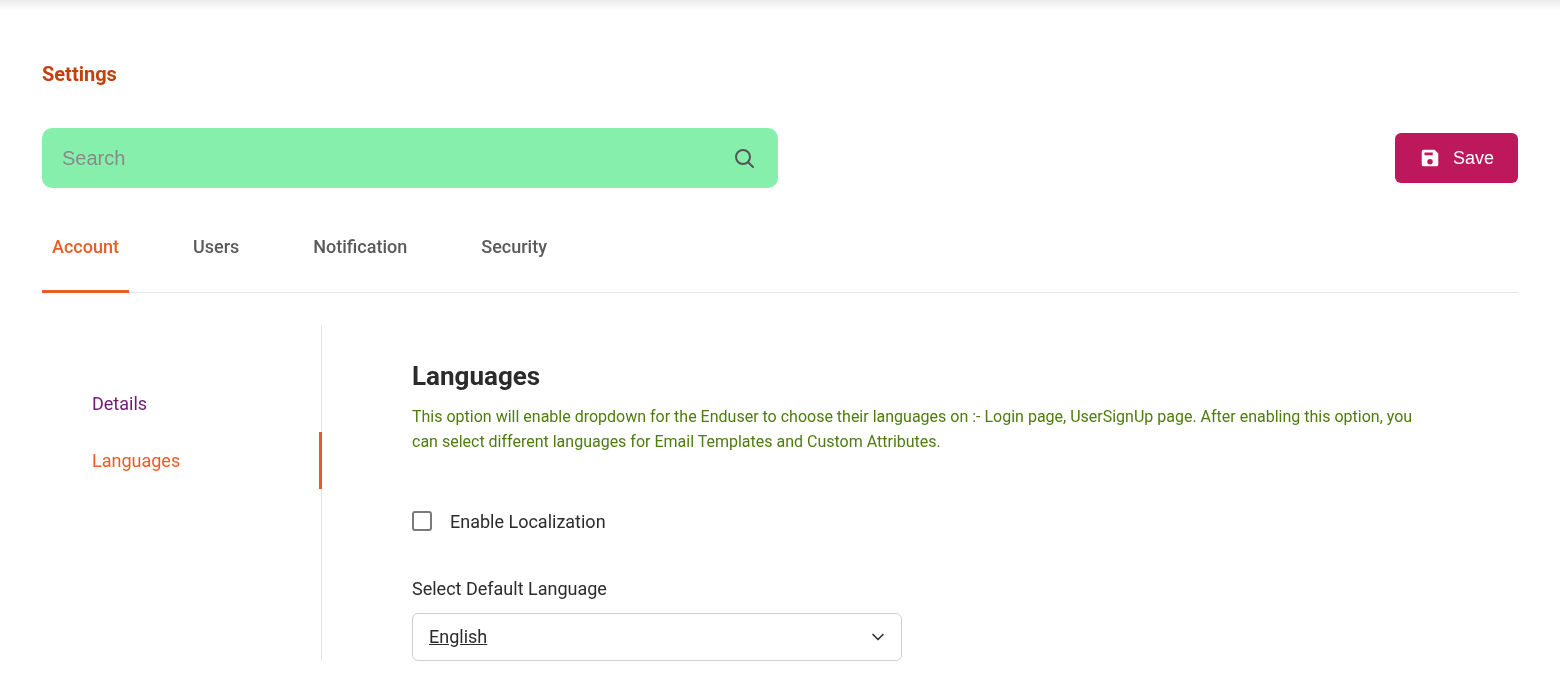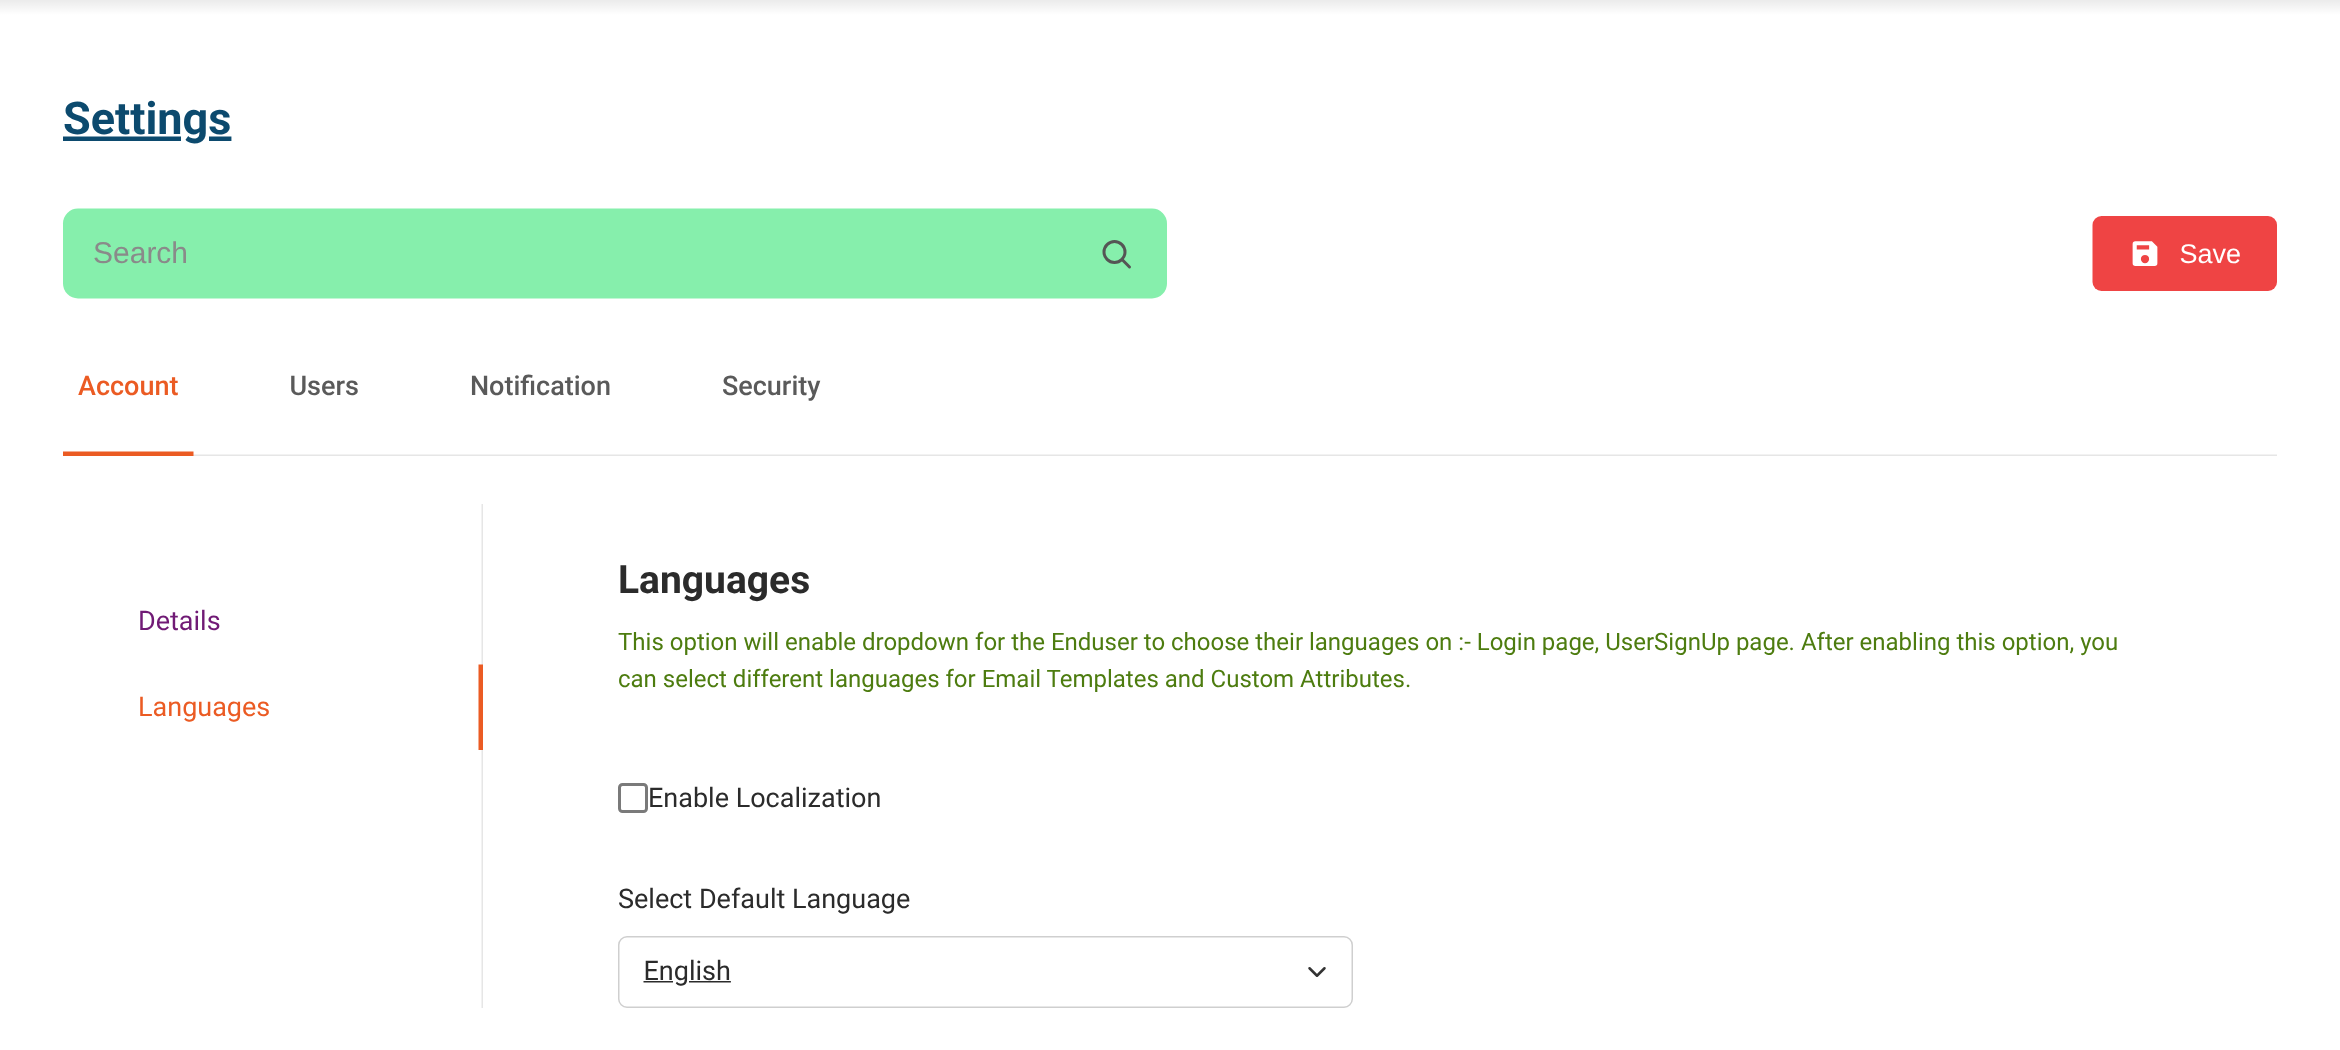--- a/index.html
+++ b/index.html
@@ -20,24 +20,23 @@
   }
   .page {
     padding: 0 42px 0 42px;
   }
   .header-row {
     display: flex;
     align-items: center;
     margin-top: 62px;
   }
   .page-title {
-    font-size: 30px;
+    font-size: 20px;
     font-weight: 700;
-    color: #0c4a6e;
-    text-decoration: underline;
+    color: #c2410c;
   }
   .search-save-row {
     display: flex;
     align-items: center;
     justify-content: space-between;
     margin-top: 42px;
   }
   .search-box {
     position: relative;
     width: 736px;
@@ -62,21 +61,21 @@
   }
   .search-icon {
     position: absolute;
     right: 22px;
     top: 50%;
     transform: translateY(-50%);
     color: #555;
     display: inline-flex;
   }
   .save-button {
-    background: #ef4444;
+    background: #be185d;
     color: #ffffff;
     border: none;
     border-radius: 6px;
     height: 50px;
     padding: 0 24px;
     font-size: 18px;
     font-weight: 500;
     display: inline-flex;
     align-items: center;
     gap: 12px;
@@ -143,20 +142,21 @@
   .section-desc {
     margin-top: 14px;
     font-size: 16px;
     line-height: 1.55;
     color: #4d7c0f;
     max-width: 1020px;
   }
   .checkbox-row {
     display: flex;
     align-items: center;
+    gap: 18px;
     margin-top: 56px;
   }
   .chk {
     width: 20px;
     height: 20px;
     border: 2px solid #7a7a7a;
     border-radius: 3px;
     background: #fff;
     cursor: pointer;
     display: inline-block;

